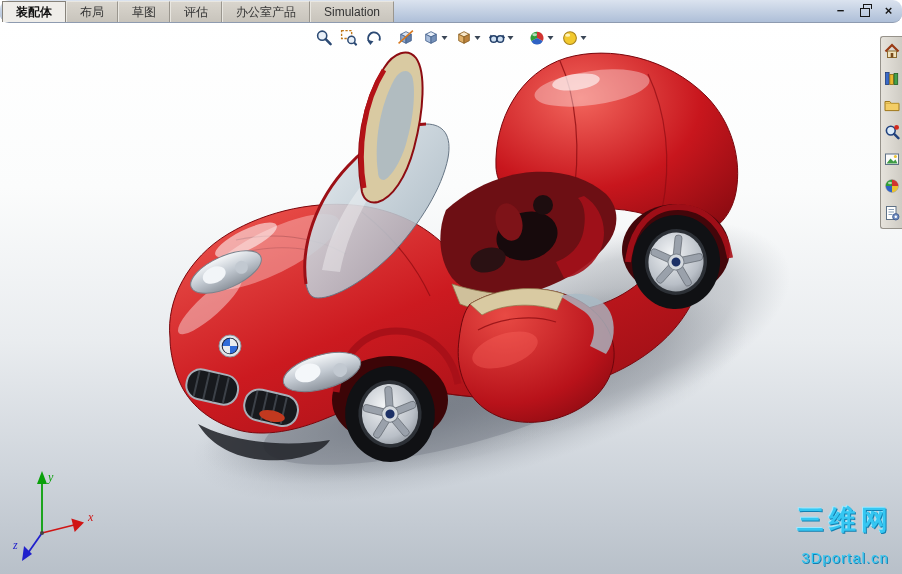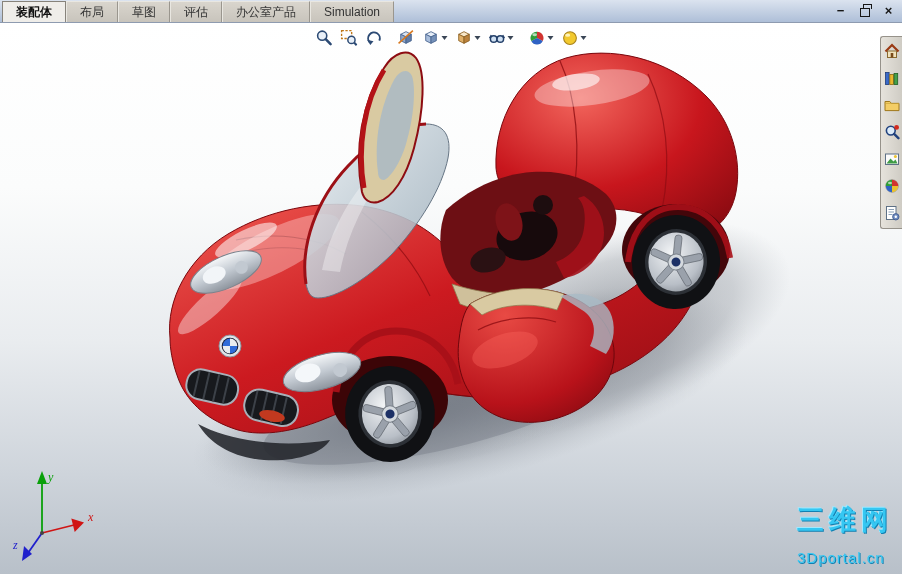--- a/index.html
+++ b/index.html
@@ -15,21 +15,21 @@
     position:absolute;left:0;right:0;top:22px;bottom:0;
     background:linear-gradient(to bottom,#ffffff 0%,#fbfcfc 30%,#e9ecef 58%,#ced4db 82%,#b8c0c9 100%);
   }
   .car{position:absolute;left:0;top:0;width:902px;height:574px;}
 
   
   .tabbar{
     position:absolute;top:0;left:0;right:0;height:22px;
     background:linear-gradient(to bottom,#dbe3ef 0%,#c2cfe2 55%,#aebfd8 100%);
     border-bottom:1px solid #8e9bb0;
-    display:flex;align-items:flex-end;
+    display:flex;align-items:flex-end;border-radius:9px;
   }
   .tabs{display:flex;height:21px;margin-left:2px;}
   .tab{
     padding:0 13px;line-height:20px;font-size:12px;color:#333;
     background:linear-gradient(to bottom,#d9d5cd 0%,#c8c4bc 100%);
     border-right:1px solid #9a968e;border-top:1px solid #e9e7e1;border-left:1px solid #e9e7e1;
     white-space:nowrap;cursor:default;
   }
   .tab.active{
     background:#efede9;color:#111;font-weight:bold;
@@ -58,21 +58,21 @@
     padding:5px 0 6px 0;display:flex;flex-direction:column;align-items:center;gap:9px;
   }
   .tp-btn{background:none;border:0;padding:0;width:18px;height:18px;display:flex;align-items:center;justify-content:center;cursor:default;}
   .tp-btn svg{width:16px;height:16px;display:block;}
 
   
   .triad{position:absolute;left:12px;bottom:8px;width:95px;height:105px;}
   .triad text{font-size:12px;font-style:italic;font-family:"Liberation Serif","DejaVu Serif",serif;}
 
   
-  .watermark{position:absolute;right:9px;bottom:8px;text-align:left;cursor:default;}
+  .watermark{position:absolute;right:9px;bottom:8px;text-align:center;cursor:default;}
   .wm-cn{
     font-size:27px;font-weight:bold;letter-spacing:5px;color:#35c7f2;
     text-shadow:1px 1px 0 #1280b2, -1px -1px 0 #9fe9ff;line-height:1.05;
   }
   .wm-en{font-size:15px;letter-spacing:1px;color:#35c7f2;text-shadow:1px 1px 0 #1280b2;line-height:1.1;margin-top:15px;}
 </style>
 </head>
 <body>
 
 <div class="app">

